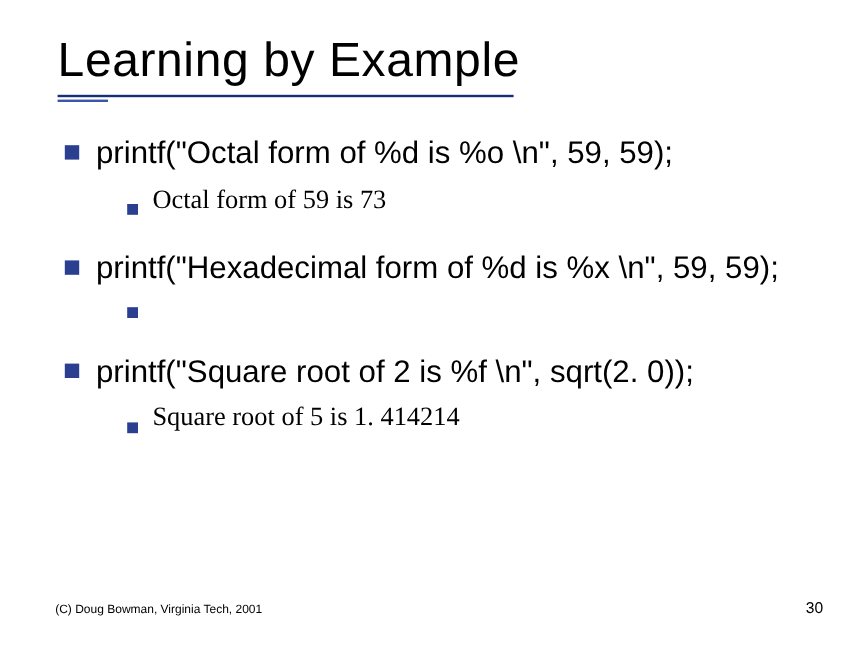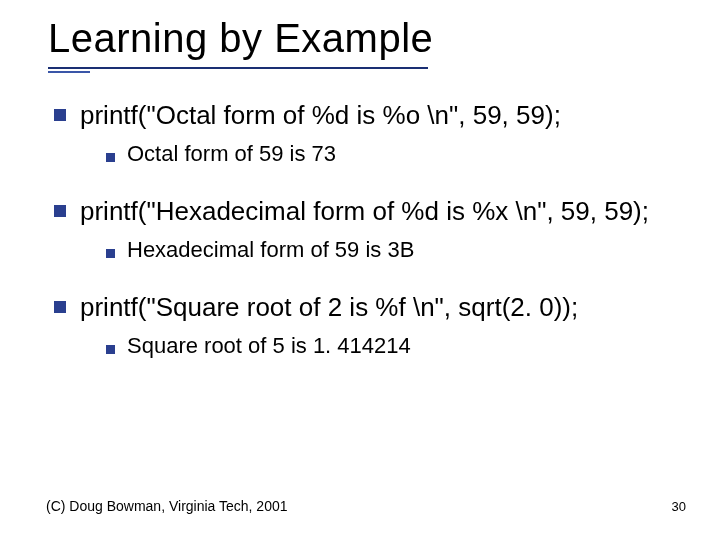--- a/index.html
+++ b/index.html
@@ -10,21 +10,21 @@
     background: #fff;
     font-family: Arial, Helvetica, sans-serif;
     color: #000;
     position: relative;
     overflow: hidden;
   }
   .slide {
     box-sizing: border-box;
     width: 720px;
     height: 540px;
-    padding: 16px 40px 0 48px;
+    padding: 28px 40px 0 48px;
     position: relative;
   }
   .title {
     font-size: 40px;
     font-weight: 400;
     margin: 0 0 6px 0;
     letter-spacing: 0.5px;
   }
   .rule-wrap {
     margin-bottom: 26px;
@@ -50,40 +50,41 @@
     flex: 0 0 12px;
     margin-top: 10px;
     margin-right: 14px;
   }
   .lvl1 .text {
     font-size: 26px;
     line-height: 1.25;
   }
   .lvl2 {
     display: flex;
-    align-items: center;
+    align-items: flex-end;
     margin: 8px 0 28px 52px;
+    font-family: Liberation Serif, serif;
   }
   .lvl2 .bullet {
     width: 9px;
     height: 9px;
     background: #2a3f8f;
     flex: 0 0 9px;
     margin-top: 8px;
     margin-right: 12px;
   }
   .lvl2 .text {
     font-size: 22px;
     line-height: 1.25;
   }
   .footer-left {
     position: absolute;
     left: 46px;
     bottom: 26px;
-    font-size: 14px;
+    font-size: 10px;
   }
   .footer-right {
     position: absolute;
     right: 34px;
     bottom: 26px;
     font-size: 13px;
   }
 </style>
 </head>
 <body>
@@ -106,21 +107,20 @@
       <span class="bullet"></span>
       <span class="text">Octal form of 59 is 73</span>
     </div>
 
     <div class="lvl1">
       <span class="bullet"></span>
       <span class="text">printf("Hexadecimal form of %d is %x \n", 59, 59);</span>
     </div>
     <div class="lvl2">
       <span class="bullet"></span>
-      <span class="text">Hexadecimal form of 59 is 3B</span>
     </div>
 
     <div class="lvl1">
       <span class="bullet"></span>
       <span class="text">printf("Square root of 2 is %f \n", sqrt(2. 0));</span>
     </div>
     <div class="lvl2">
       <span class="bullet"></span>
       <span class="text">Square root of 5 is 1. 414214</span>
     </div>

